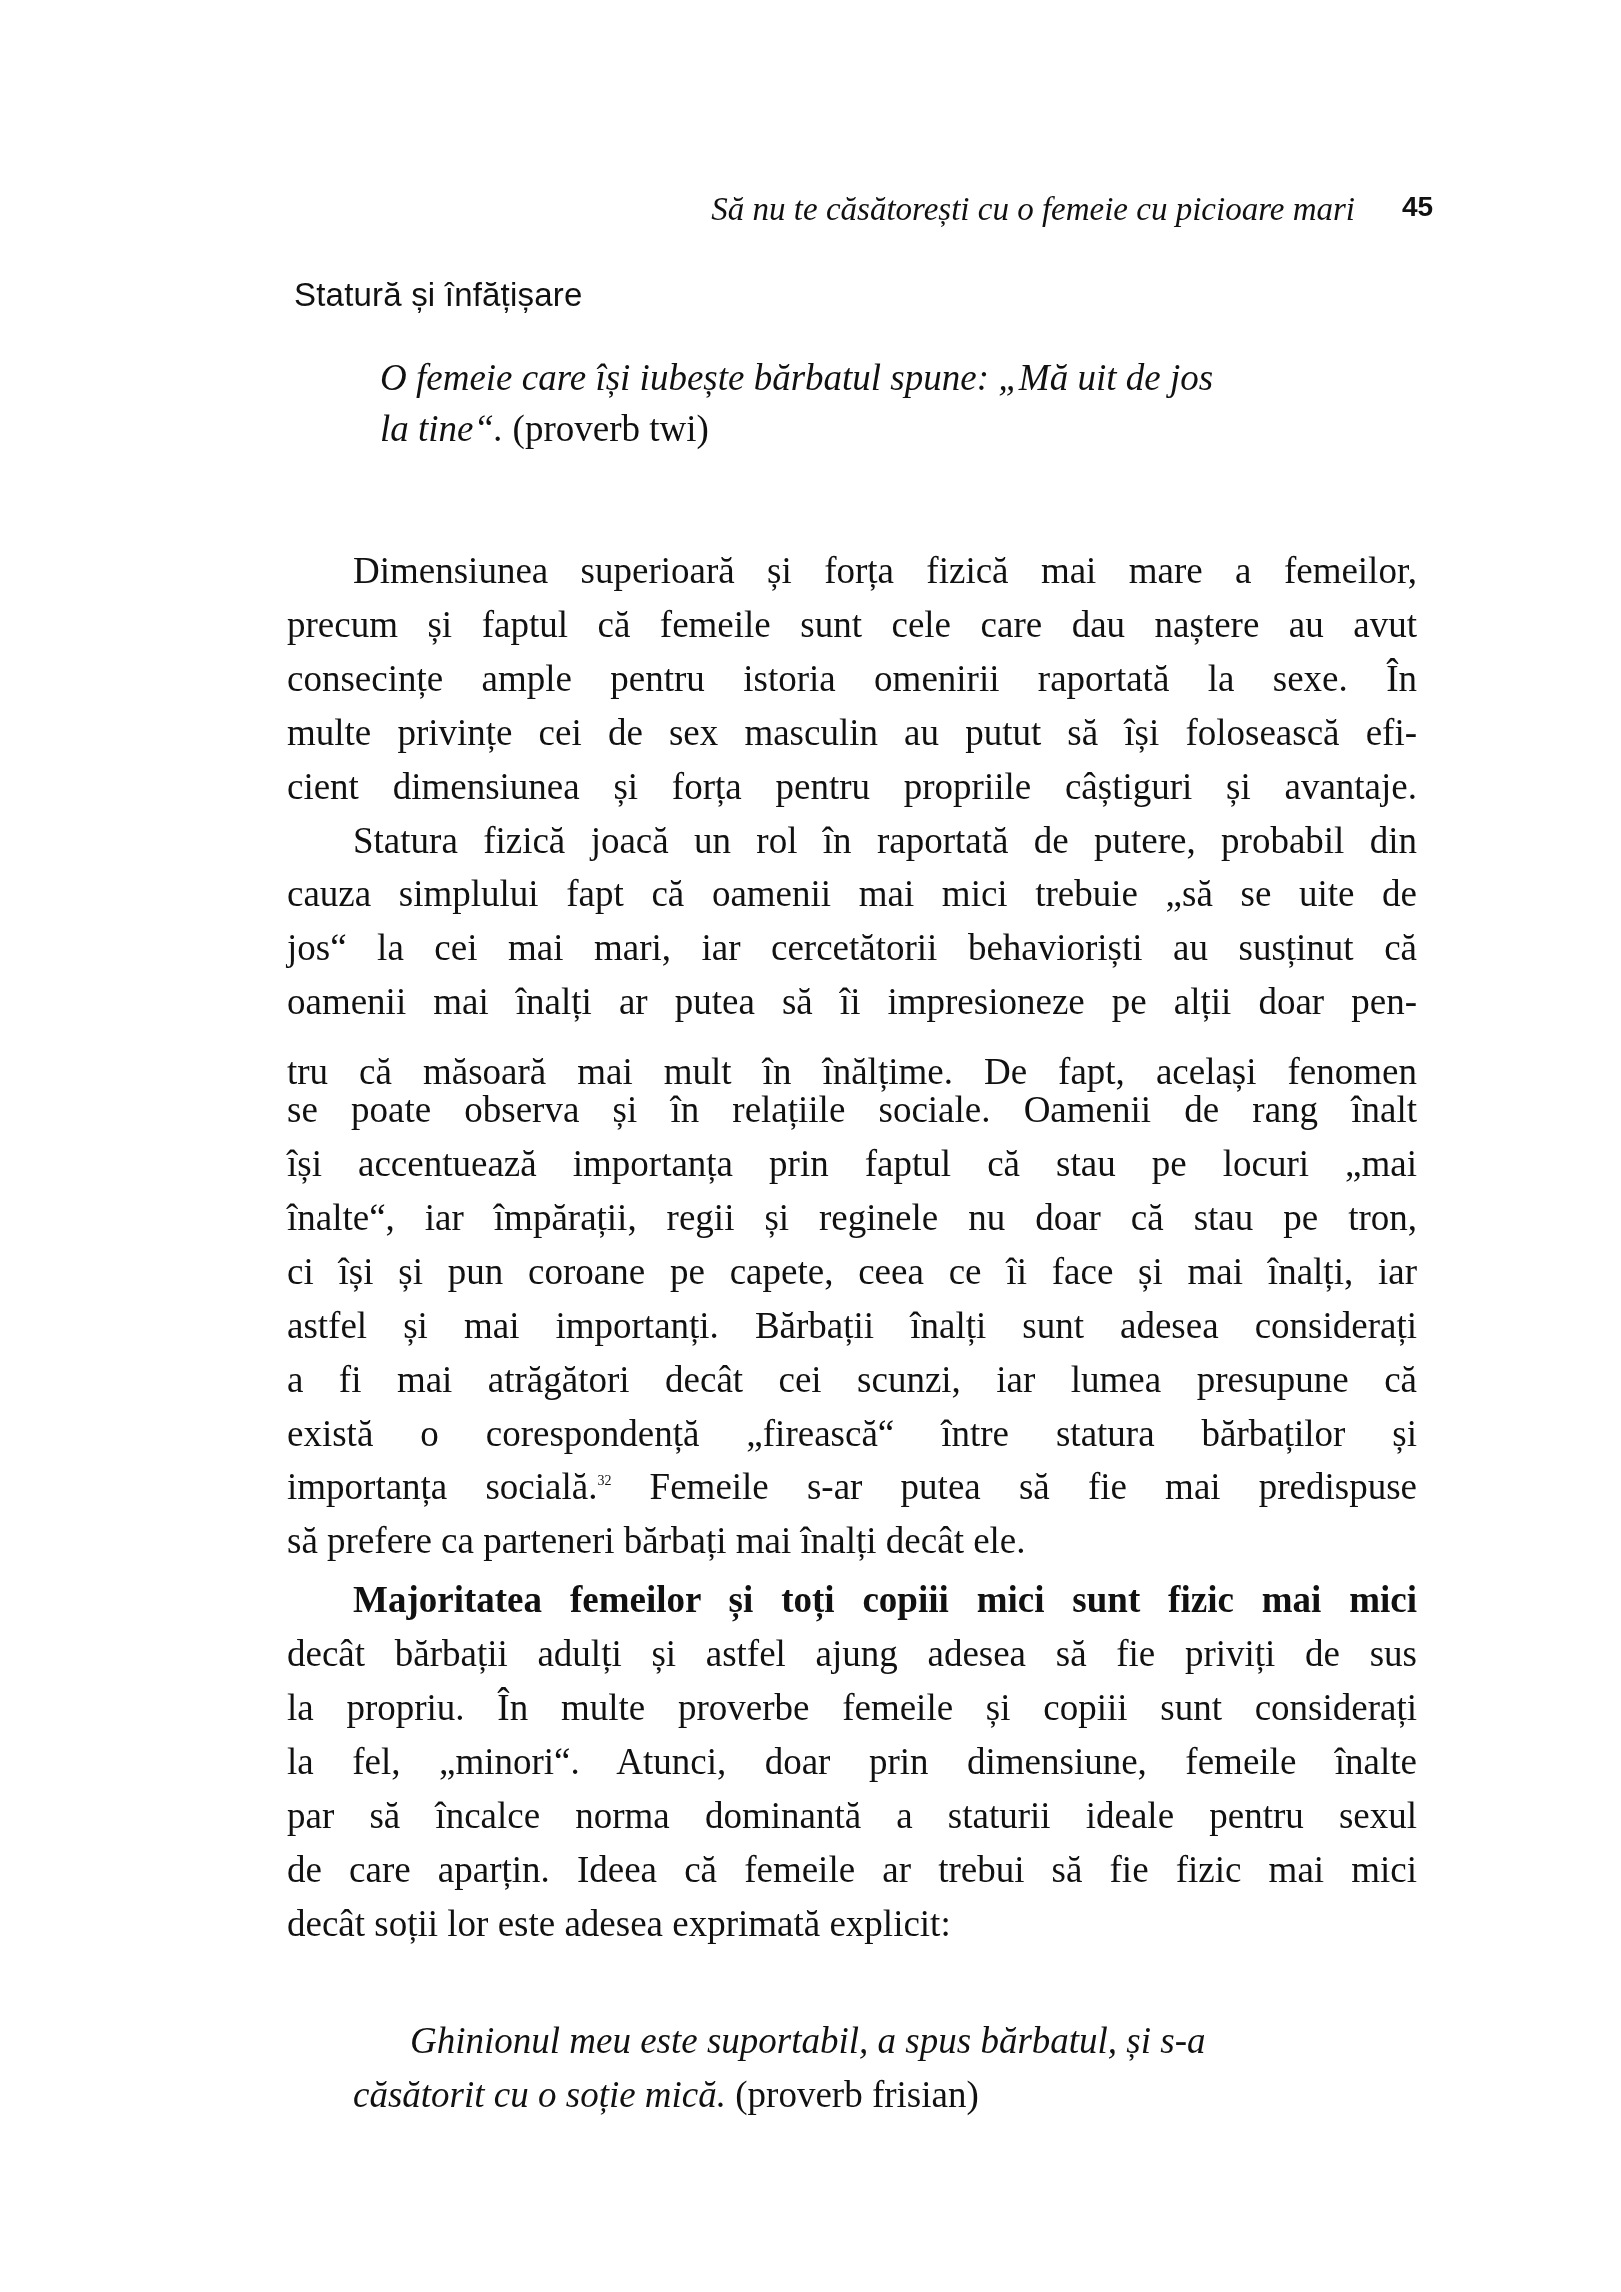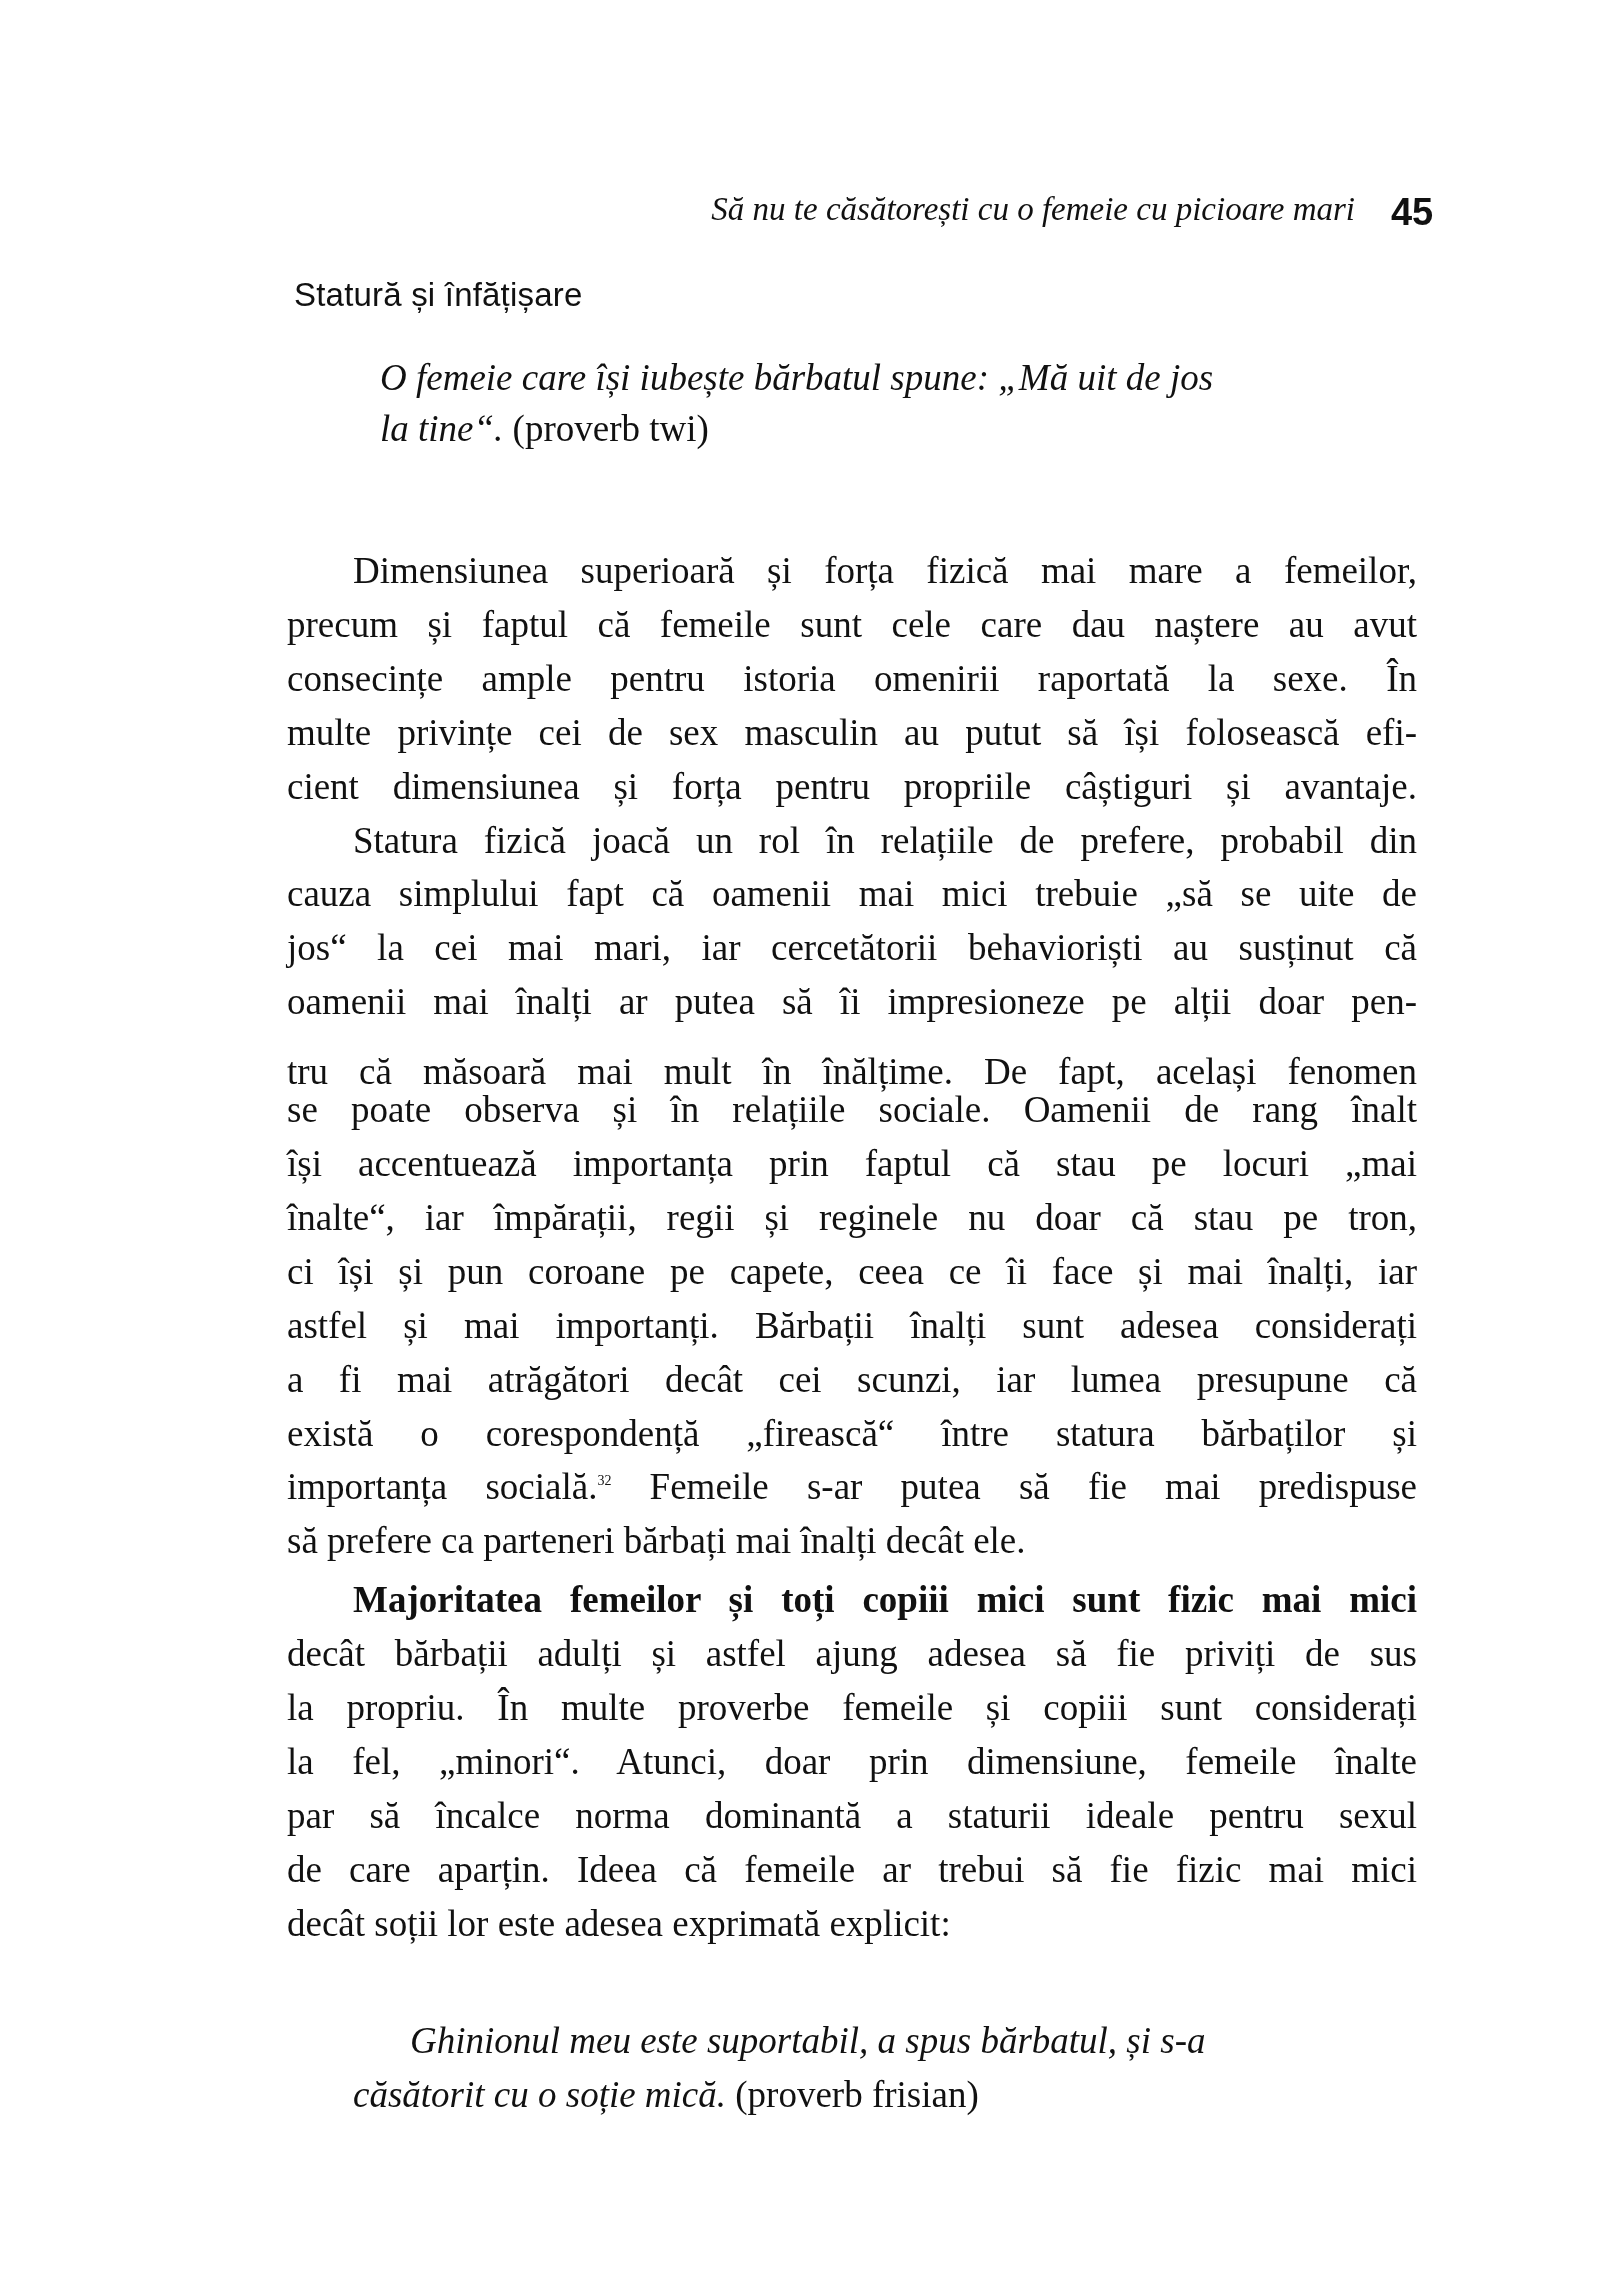--- a/index.html
+++ b/index.html
@@ -1,21 +1,21 @@
 <!DOCTYPE html>
 <html><head>
 <meta charset="utf-8">
 <style>
   html, body { margin: 0; padding: 0; background: #ffffff; }
   body { width: 1621px; height: 2293px; position: relative; overflow: hidden; color: #111111; }
   .page { position: absolute; left: 0; top: 0; width: 1439px; height: 2293px; }
   .running-head { position: absolute; left: 510px; top: 191px; width: 933px; height: 49px;
     font-family: "Liberation Serif", "DejaVu Serif", serif; font-size: 33px; }
   .running-head .title { position: absolute; right: 88px; top: 0; font-style: italic; white-space: nowrap; }
-  .running-head .pageno { position: absolute; right: 9.8px; top: 0; font-family: "Liberation Sans", "DejaVu Sans", sans-serif; font-weight: bold; font-size: 38px; }
+  .running-head .pageno { position: absolute; right: 9.8px; top: 0; font-family: "Liberation Sans", "DejaVu Sans", sans-serif; font-weight: bold; font-size: 28px; }
   .section-heading { position: absolute; left: 294px; top: 276px; font-family: Liberation Sans, sans-serif; font-size: 33px; white-space: nowrap; letter-spacing: 0.2px; }
   .line { position: absolute; left: 287px; width: 1130px; font-family: "Liberation Serif", "DejaVu Serif", serif; font-size: 37px; line-height: 54px; height: 54px; white-space: nowrap; text-align: justify; text-align-last: justify; }
   .line.last { text-align-last: left; }
   .line.indent { left: 353px; width: 1064px; }
   .epi { position: absolute; font-family: "Liberation Serif", "DejaVu Serif", serif; font-size: 37px; line-height: 54px; height: 54px; white-space: nowrap; }
   .epi i { font-style: italic; }
   sup { font-size: 14px; vertical-align: 13.7px; line-height: 0; }
 </style>
 </head>
 <body>
@@ -30,21 +30,21 @@
   <div class="section-heading">Statură și înfățișare</div>
 
   <div class="epi" style="left:380px; top:351px;"><i>O femeie care își iubește bărbatul spune: „Mă uit de jos</i></div>
   <div class="epi" style="left:380px; top:402px;"><i>la tine“.</i><span> (proverb twi)</span></div>
 
   <div class="line indent" style="top:544px;">Dimensiunea superioară și forța fizică mai mare a femeilor,</div>
   <div class="line" style="top:598px;">precum și faptul că femeile sunt cele care dau naștere au avut</div>
   <div class="line" style="top:652px;">consecințe ample pentru istoria omenirii raportată la sexe. În</div>
   <div class="line" style="top:706px;">multe privințe cei de sex masculin au putut să își folosească efi-</div>
   <div class="line" style="top:760px;">cient dimensiunea și forța pentru propriile câștiguri și avantaje.</div>
-  <div class="line indent" style="top:814px;">Statura fizică joacă un rol în relațiile de prefere, probabil din</div>
+  <div class="line indent" style="top:814px;">Statura fizică joacă un rol în raportată de putere, probabil din</div>
   <div class="line" style="top:867px;">cauza simplului fapt că oamenii mai mici trebuie „să se uite de</div>
   <div class="line" style="top:921px;">jos“ la cei mai mari, iar cercetătorii behavioriști au susținut că</div>
   <div class="line" style="top:975px;">oamenii mai înalți ar putea să îi impresioneze pe alții doar pen-</div>
   <div class="line" style="top:1038px;margin-top:7px;">tru că măsoară mai mult în înălțime. De fapt, același fenomen</div>
   <div class="line" style="top:1083px;">se poate observa și în relațiile sociale. Oamenii de rang înalt</div>
   <div class="line" style="top:1137px;">își accentuează importanța prin faptul că stau pe locuri „mai</div>
   <div class="line" style="top:1191px;">înalte“, iar împărații, regii și reginele nu doar că stau pe tron,</div>
   <div class="line" style="top:1245px;">ci își și pun coroane pe capete, ceea ce îi face și mai înalți, iar</div>
   <div class="line" style="top:1299px;">astfel și mai importanți. Bărbații înalți sunt adesea considerați</div>
   <div class="line" style="top:1353px;">a fi mai atrăgători decât cei scunzi, iar lumea presupune că</div>

